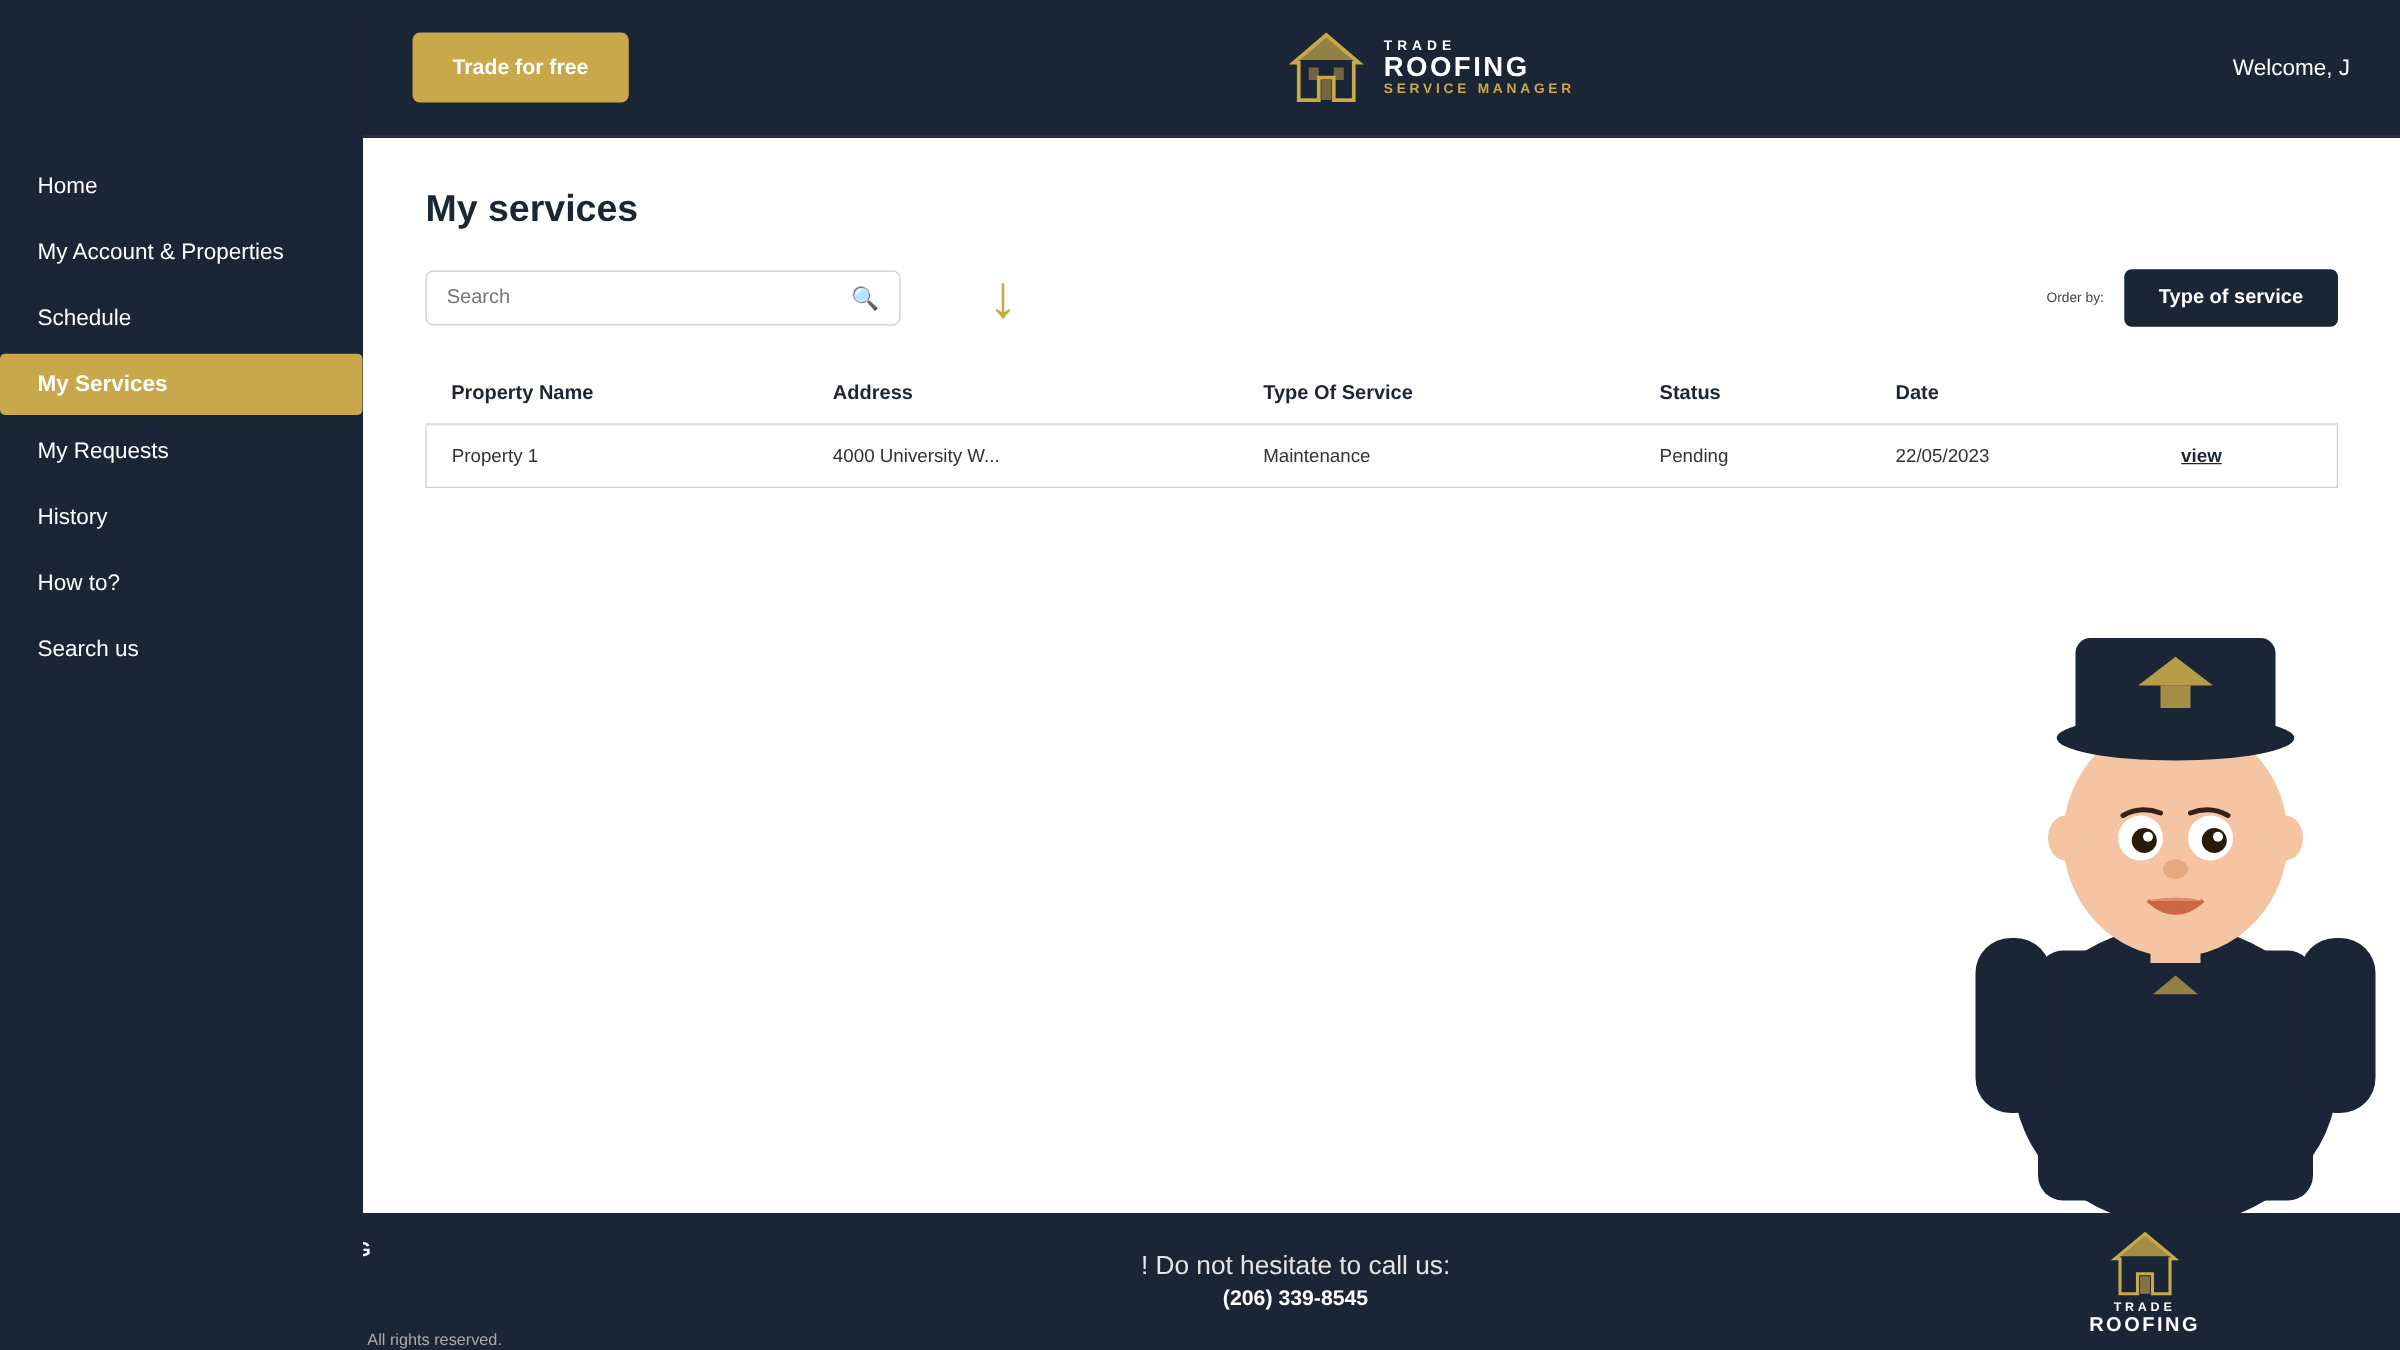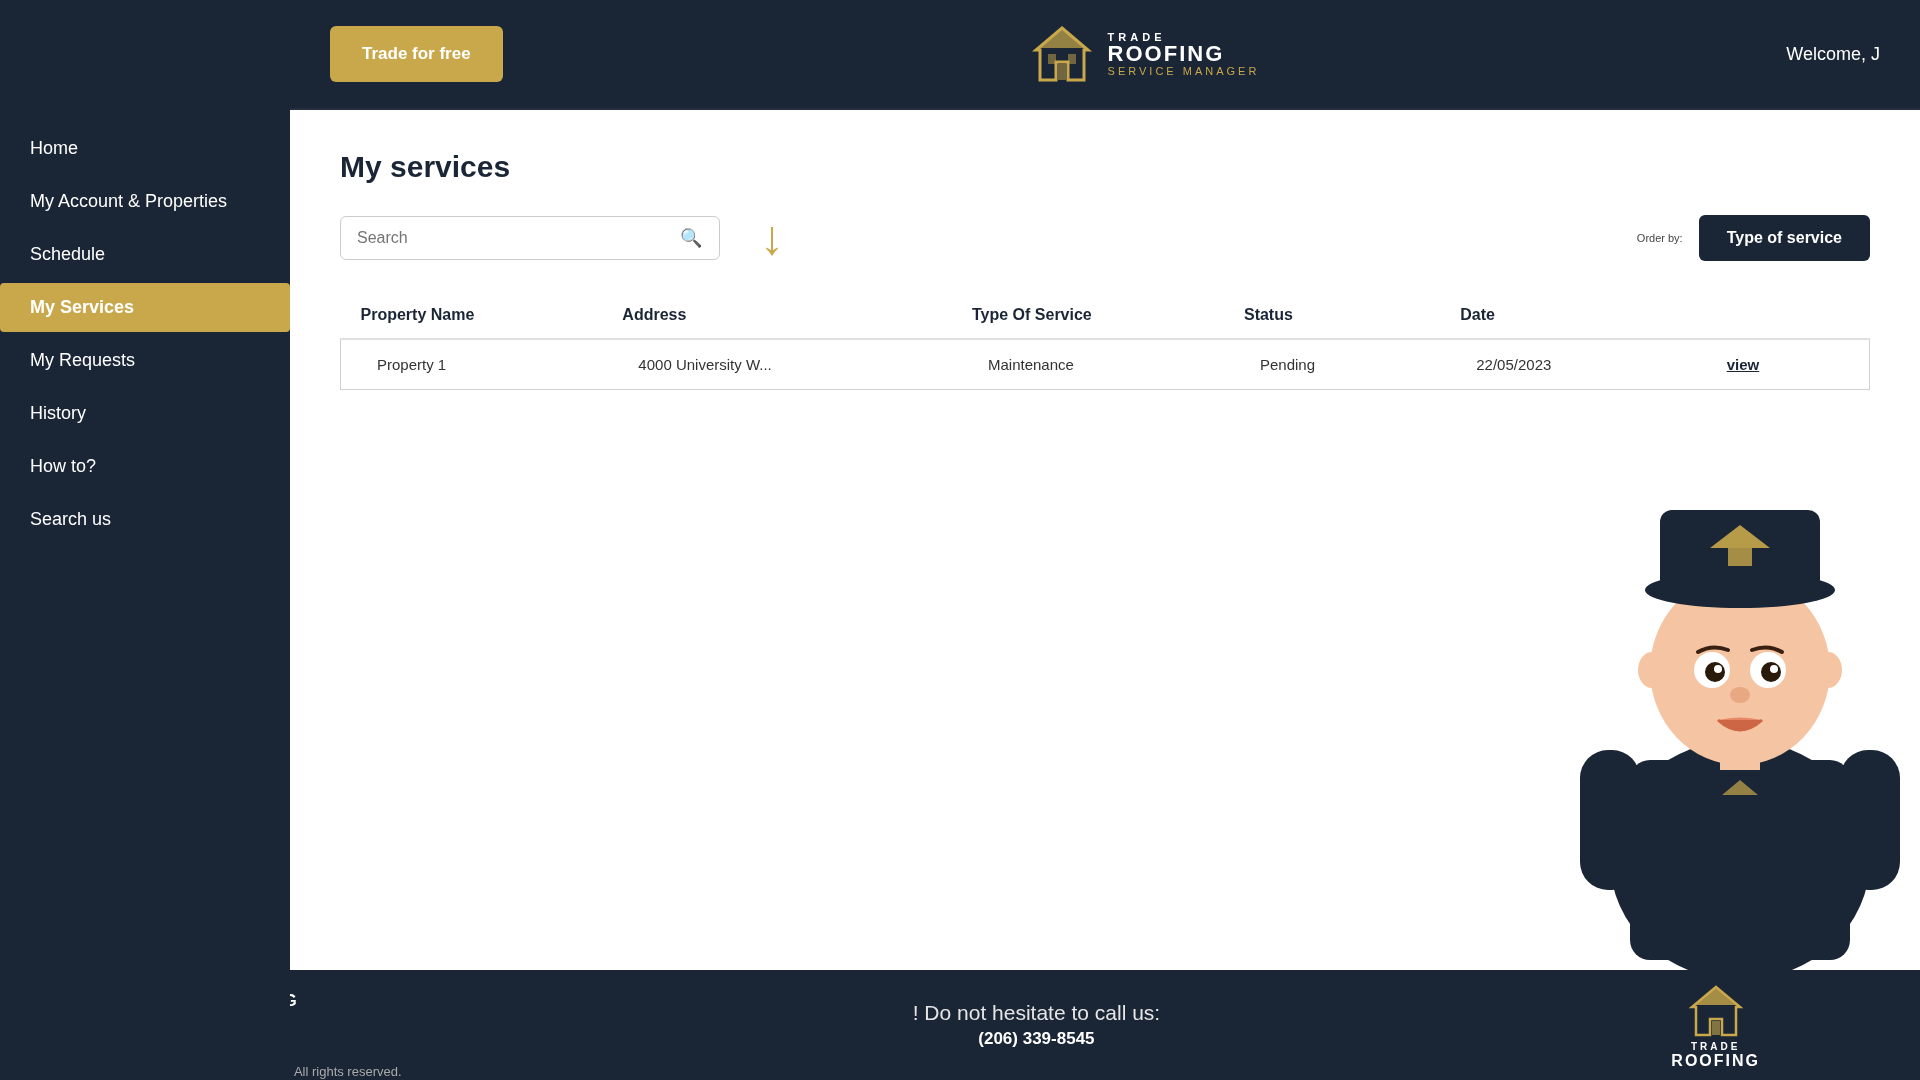--- a/index.html
+++ b/index.html
@@ -83,20 +83,21 @@
     .page-title {
       font-size: 30px;
       font-weight: 700;
       color: #1a2535;
       margin-bottom: 30px;
     }
 
     .toolbar {
       display: flex;
       align-items: center;
+      gap: 30px;
       margin-bottom: 30px;
     }
     .search-box {
       display: flex;
       align-items: center;
       border: 1.5px solid #ccc;
       border-radius: 6px;
       padding: 10px 16px;
       width: 380px;
       background: #fff;
@@ -152,21 +153,21 @@
       font-size: 16px;
       font-weight: 700;
       color: #1a2535;
       border-bottom: 2px solid #e0e0e0;
     }
     .services-table tbody tr {
       border: 1.5px solid #d0d0d0;
       border-radius: 6px;
     }
     .services-table tbody tr td {
-      padding: 16px 36px;
+      padding: 16px 20px;
       font-size: 15px;
       color: #333;
     }
     .view-link {
       color: #1a2535;
       font-weight: 600;
       text-decoration: underline;
       cursor: pointer;
       font-size: 15px;
     }
@@ -227,21 +228,21 @@
     
     .trade-roofing-logo {
       display: flex;
       align-items: center;
       gap: 14px;
     }
     .logo-svg { width: 64px; height: 64px; }
     .logo-text-block { display: flex; flex-direction: column; }
     .logo-trade { font-size: 11px; font-weight: 700; color: #fff; letter-spacing: 4px; }
     .logo-roofing { font-size: 22px; font-weight: 900; color: #fff; letter-spacing: 2px; line-height: 1; }
-    .logo-service-mgr { font-size: 11px; font-weight: 400; color: #c8a84b; letter-spacing: 3px; margin-top: 0; }
+    .logo-service-mgr { font-size: 11px; font-weight: 700; color: #c8a84b; letter-spacing: 3px; margin-top: 0; }
   </style>
 </head>
 <body>
 
 <div class="sidebar">
   <nav class="sidebar-nav">
     <div class="sidebar-item">
       <span>Home</span>
     </div>
     <div class="sidebar-item">

